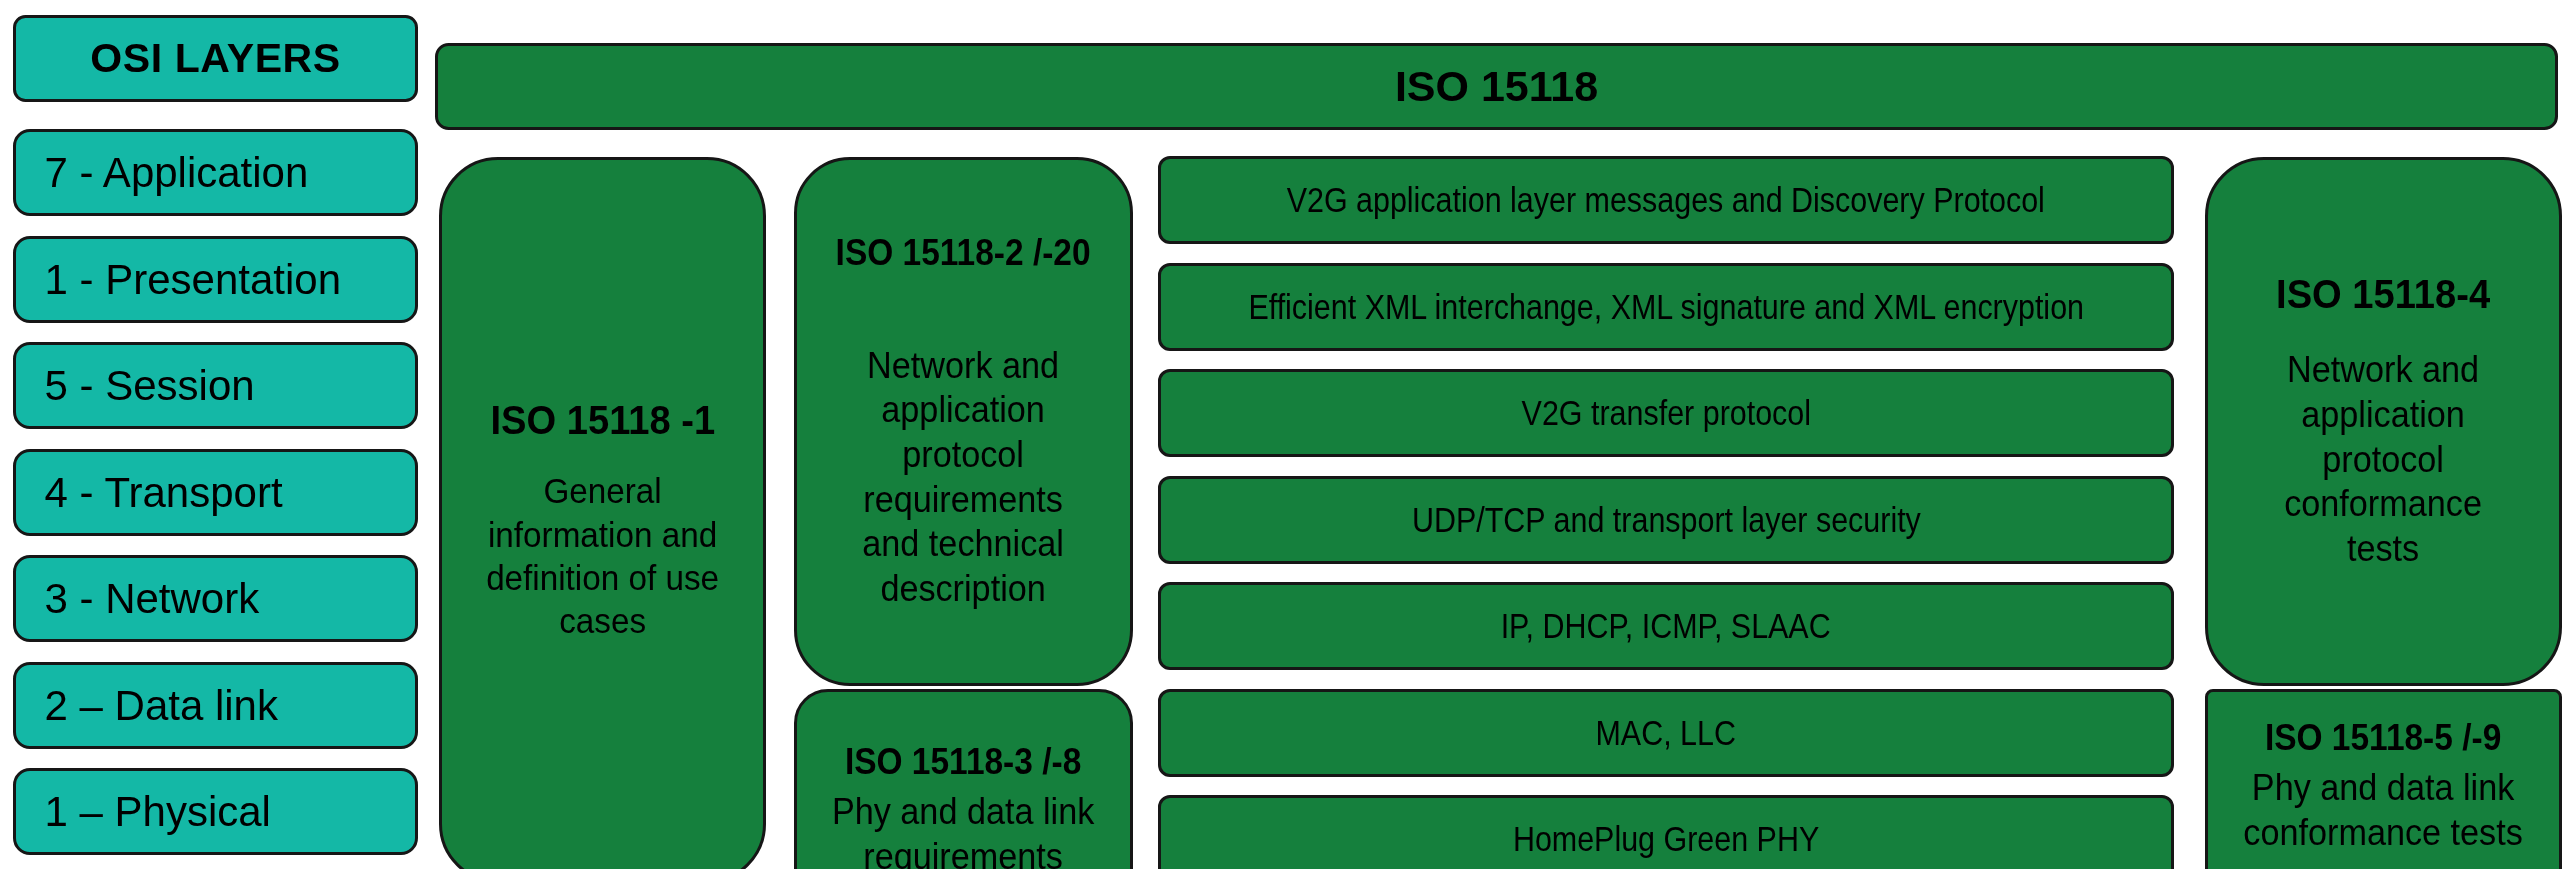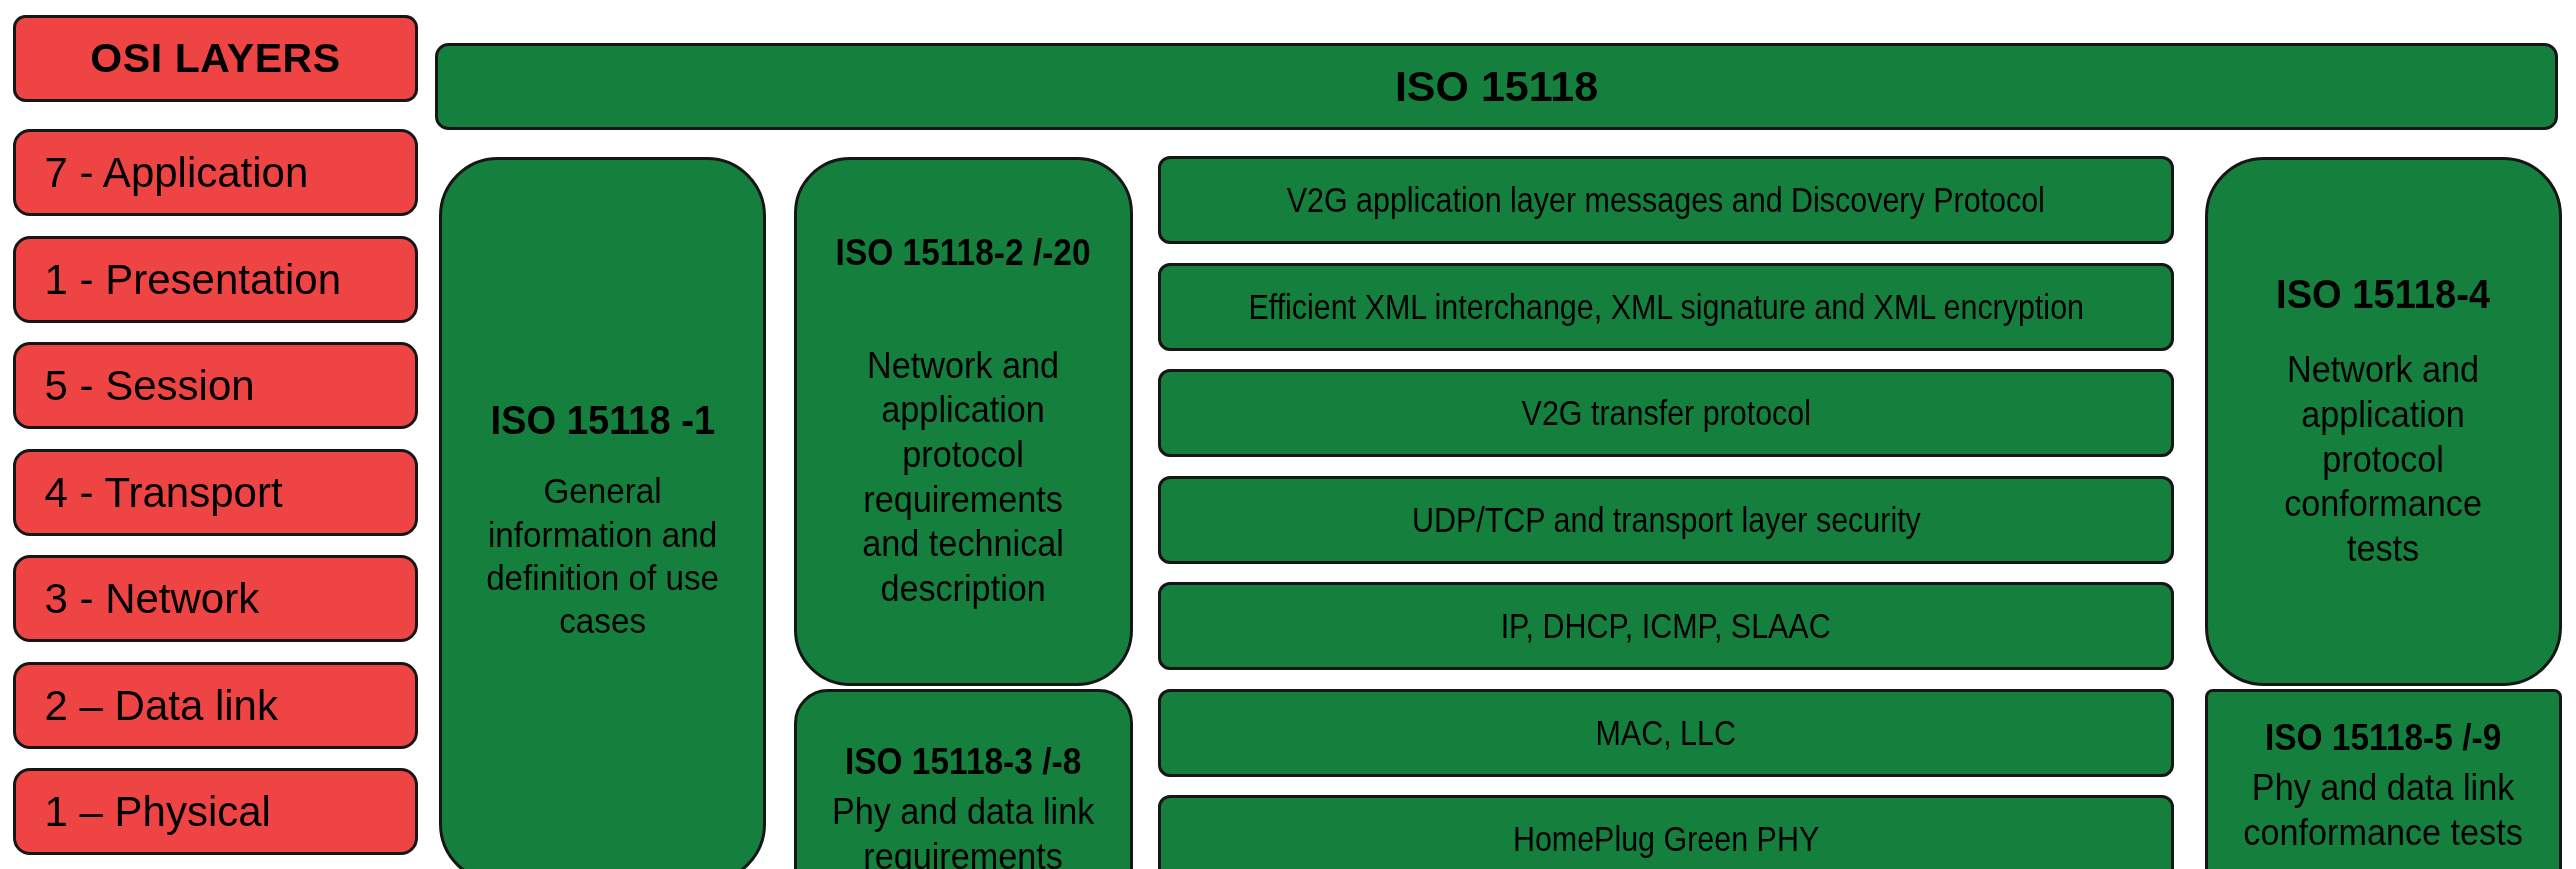--- a/index.html
+++ b/index.html
@@ -18,21 +18,21 @@
   }
   .box {
     position: absolute;
     box-sizing: border-box;
     border: 3.1px solid #161616;
     display: flex;
     align-items: center;
     justify-content: center;
     text-align: center;
   }
-  .blue  { background: #ef4444; }
+  .blue  { background: #14b8a6; }
   .green { background: #15803d; margin-top: 28px; }
 
   
   .osi-head {
     left: 13px; top: 15px; width: 405px; height: 87px;
     border-radius: 12.4px;
     font-size: 41px; font-weight: bold; letter-spacing: 0.6px;
   }
   .layer {
     left: 13px; width: 405px; height: 87px;

